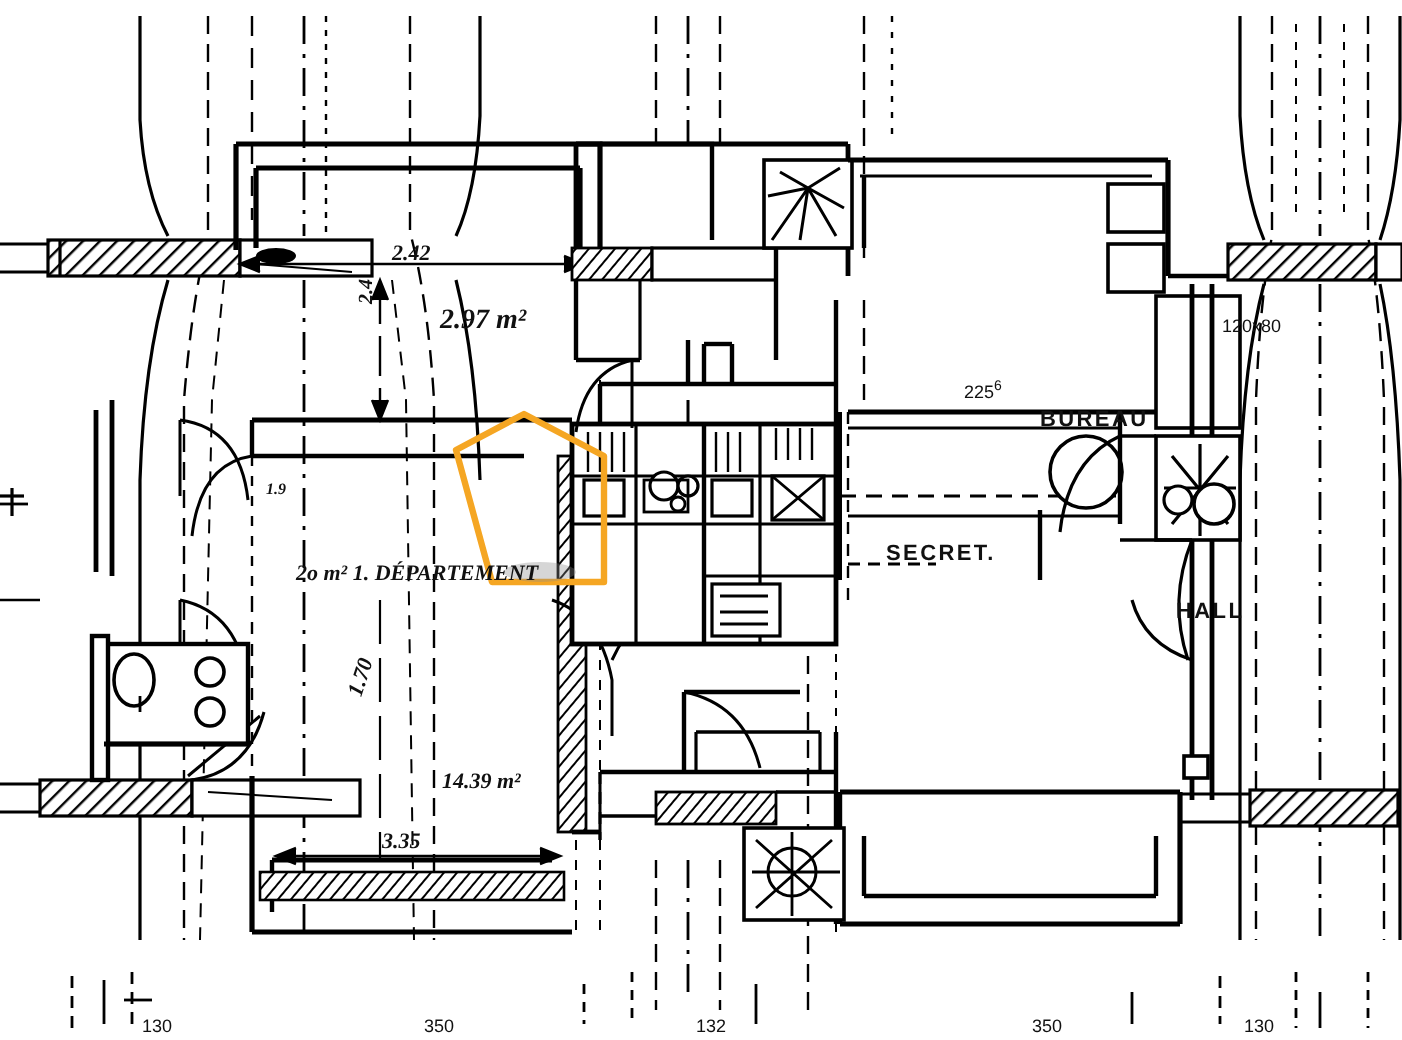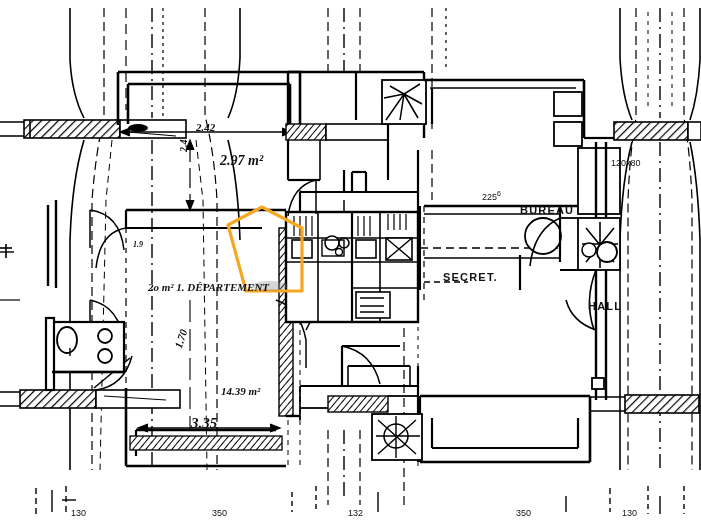--- a/index.html
+++ b/index.html
@@ -351,21 +351,21 @@
       <div class="lbl room-label" style="left: 443px; top: 271px;">SECRET.</div>
       <div class="lbl room-label" style="left: 588px; top: 300px;">HALL</div>
       <div class="lbl dim-label" style="left: 482px; top: 190px;"><span>225</span><span class="sup">6</span></div>
       <div class="lbl dim-label" style="left: 611px; top: 158px;"><span>120x80</span></div>
       <div class="lbl hand" style="left: 196px; top: 121px; font-size: 11px;">2.42</div>
       <div class="lbl hand" style="left: 220px; top: 153px; font-size: 14px;">2.97 m²</div>
       <div class="lbl hand" style="left: 178px; top: 152px; font-size: 10px; transform: rotate(-90deg); transform-origin: left top;">2.4</div>
       <div class="lbl hand" style="left: 148px; top: 281px; font-size: 11px; font-style: italic;">2o m² 1. DÉPARTEMENT</div>
       <div class="lbl hand" style="left: 172px; top: 346px; font-size: 11px; transform: rotate(-72deg); transform-origin: left top;">1.70</div>
       <div class="lbl hand" style="left: 221px; top: 353px; font-size: 11px; margin-top: 32px;">14.39 m²</div>
-      <div class="lbl hand" style="left: 191px; top: 415px; font-size: 15px;">3.35</div>
+      <div class="lbl hand" style="left: 191px; top: 415px; font-size: 11px;">3.35</div>
       <div class="lbl hand" style="left: 133px; top: 240px; font-size: 8px;">1.9</div>
       <div class="lbl dim-label" style="left: 71px; top: 508px;">130</div>
       <div class="lbl dim-label" style="left: 212px; top: 508px;">350</div>
       <div class="lbl dim-label" style="left: 348px; top: 508px;">132</div>
       <div class="lbl dim-label" style="left: 516px; top: 508px;">350</div>
       <div class="lbl dim-label" style="left: 622px; top: 508px;">130</div>
     </div>
 
 </div>
 

